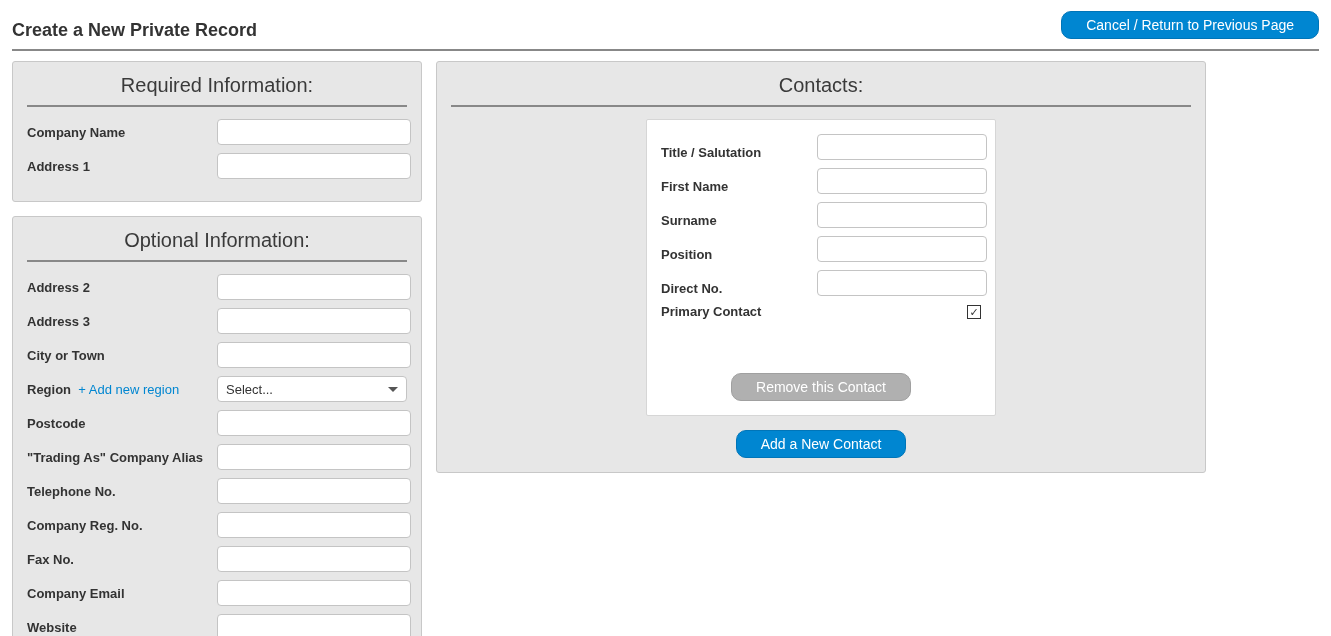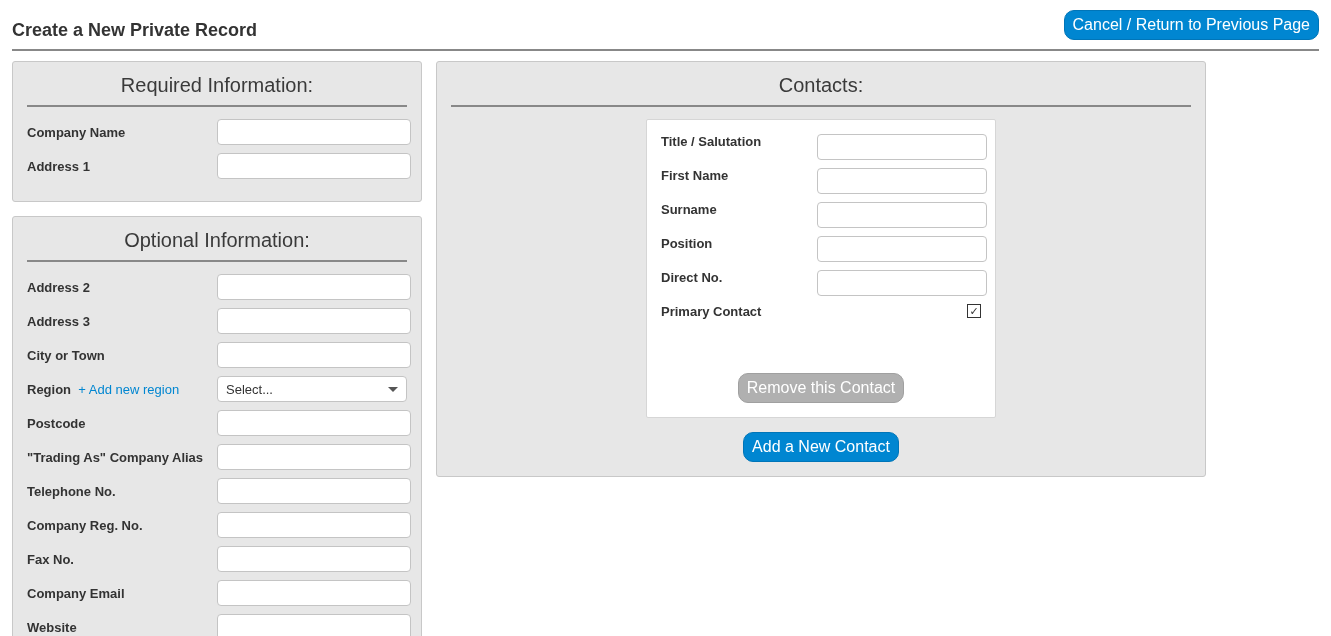--- a/index.html
+++ b/index.html
@@ -21,24 +21,24 @@
       font-weight: bold;
       color: #333;
       margin-top: 12px;
     }
     .header-buttons {
       display: flex;
       gap: 6px;
       align-items: center;
     }
     .btn {
-      padding: 5px 8px;
+      padding: 5px 24px;
       border-radius: 10px;
       border: 1px solid transparent;
-      font-size: 16px;
+      font-size: 14px;
       cursor: pointer;
       color: #fff;
       white-space: nowrap;
     }
     .btn-blue {
       background: #0086d1;
       border-color: #0075b8;
     }
     .btn-green {
       background: #3a9b3a;
@@ -143,21 +143,21 @@
     .contact-card {
       background: #fff;
       border: 1px solid #d6d6d6;
       border-radius: 2px;
       width: 350px;
       margin: 0 auto 14px;
       padding: 14px;
     }
     .contact-row {
       display: flex;
-      align-items: flex-start;
+      align-items: flex-end;
       margin-bottom: 8px;
       gap: 6px;
     }
     .contact-label {
       width: 150px;
       font-weight: bold;
       color: #333;
       font-size: 13px;
       flex-shrink: 0;
     }

